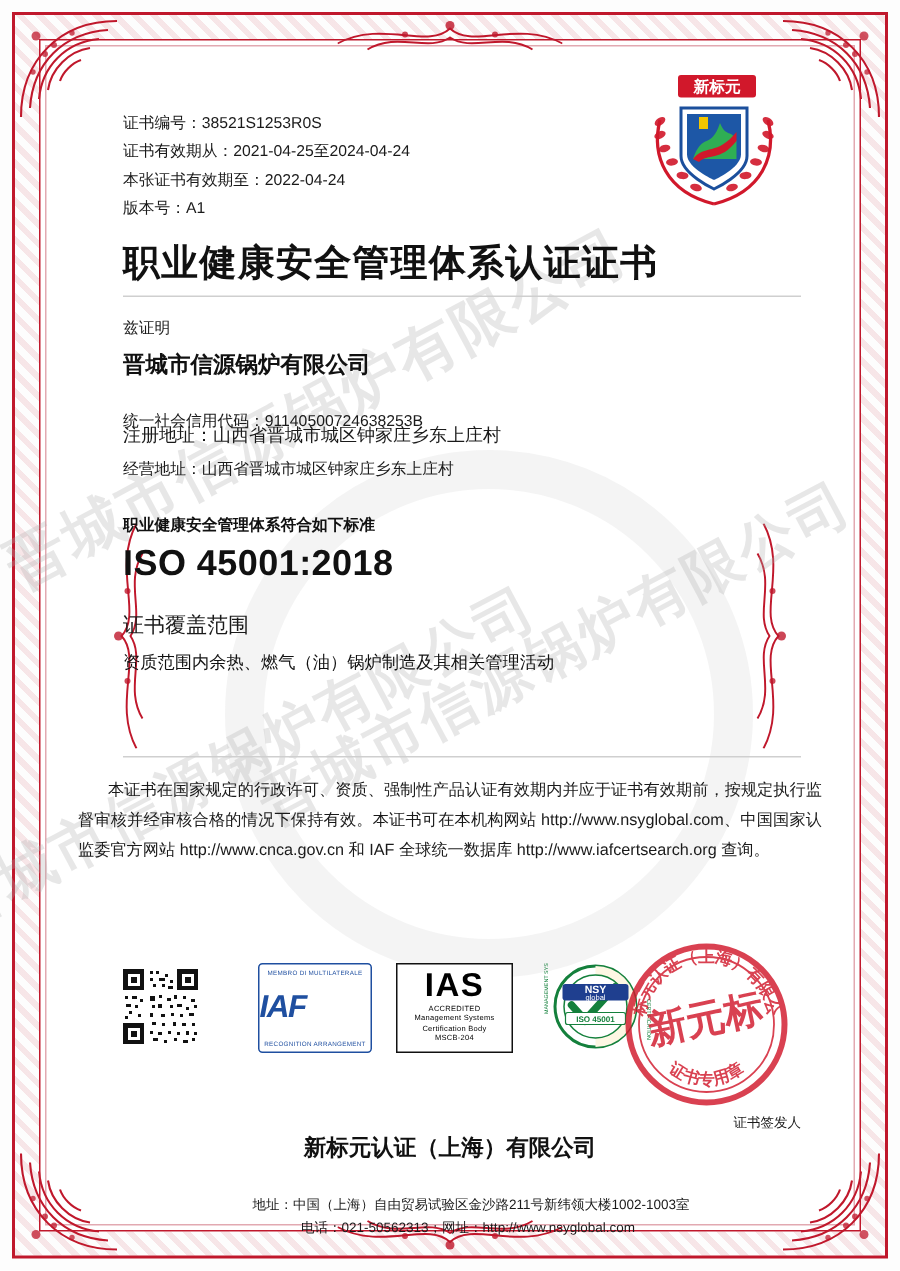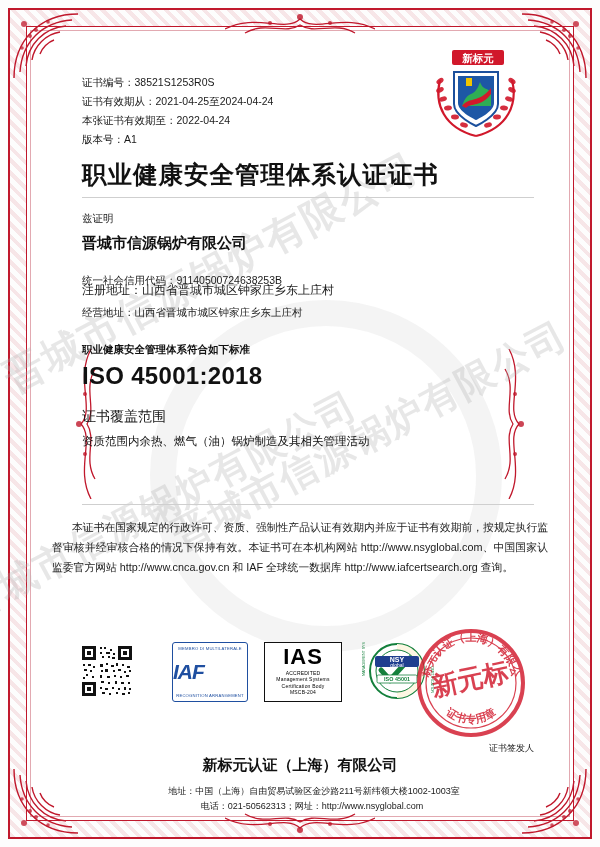--- a/index.html
+++ b/index.html
@@ -184,21 +184,21 @@
   .stamp svg{width:100%;height:100%;display:block;}
   .stamp-sign{
     position:absolute;right:36px;top:712px;font-size:9px;color:#1a1a1a;
   }
 
   
   .footer{
     position:absolute;left:0;right:0;top:726px;text-align:center;
   }
   .f-company{font-size:15px;font-weight:bold;color:#111;}
-  .f-addr{font-size:9px;color:#1a1a1a;margin-top:9px;line-height:15px;padding-left:28px;}
+  .f-addr{font-size:9px;color:#1a1a1a;margin-top:21px;line-height:15px;padding-left:28px;}
   .f-tel{font-size:9px;color:#1a1a1a;line-height:15px;margin-left:24px;}
 </style>
 </head>
 <body>
 
 <div class="page">
 
   <div class="border-outer"></div>
   <div class="border-inner"></div>
   <div class="border-inner2"></div>

